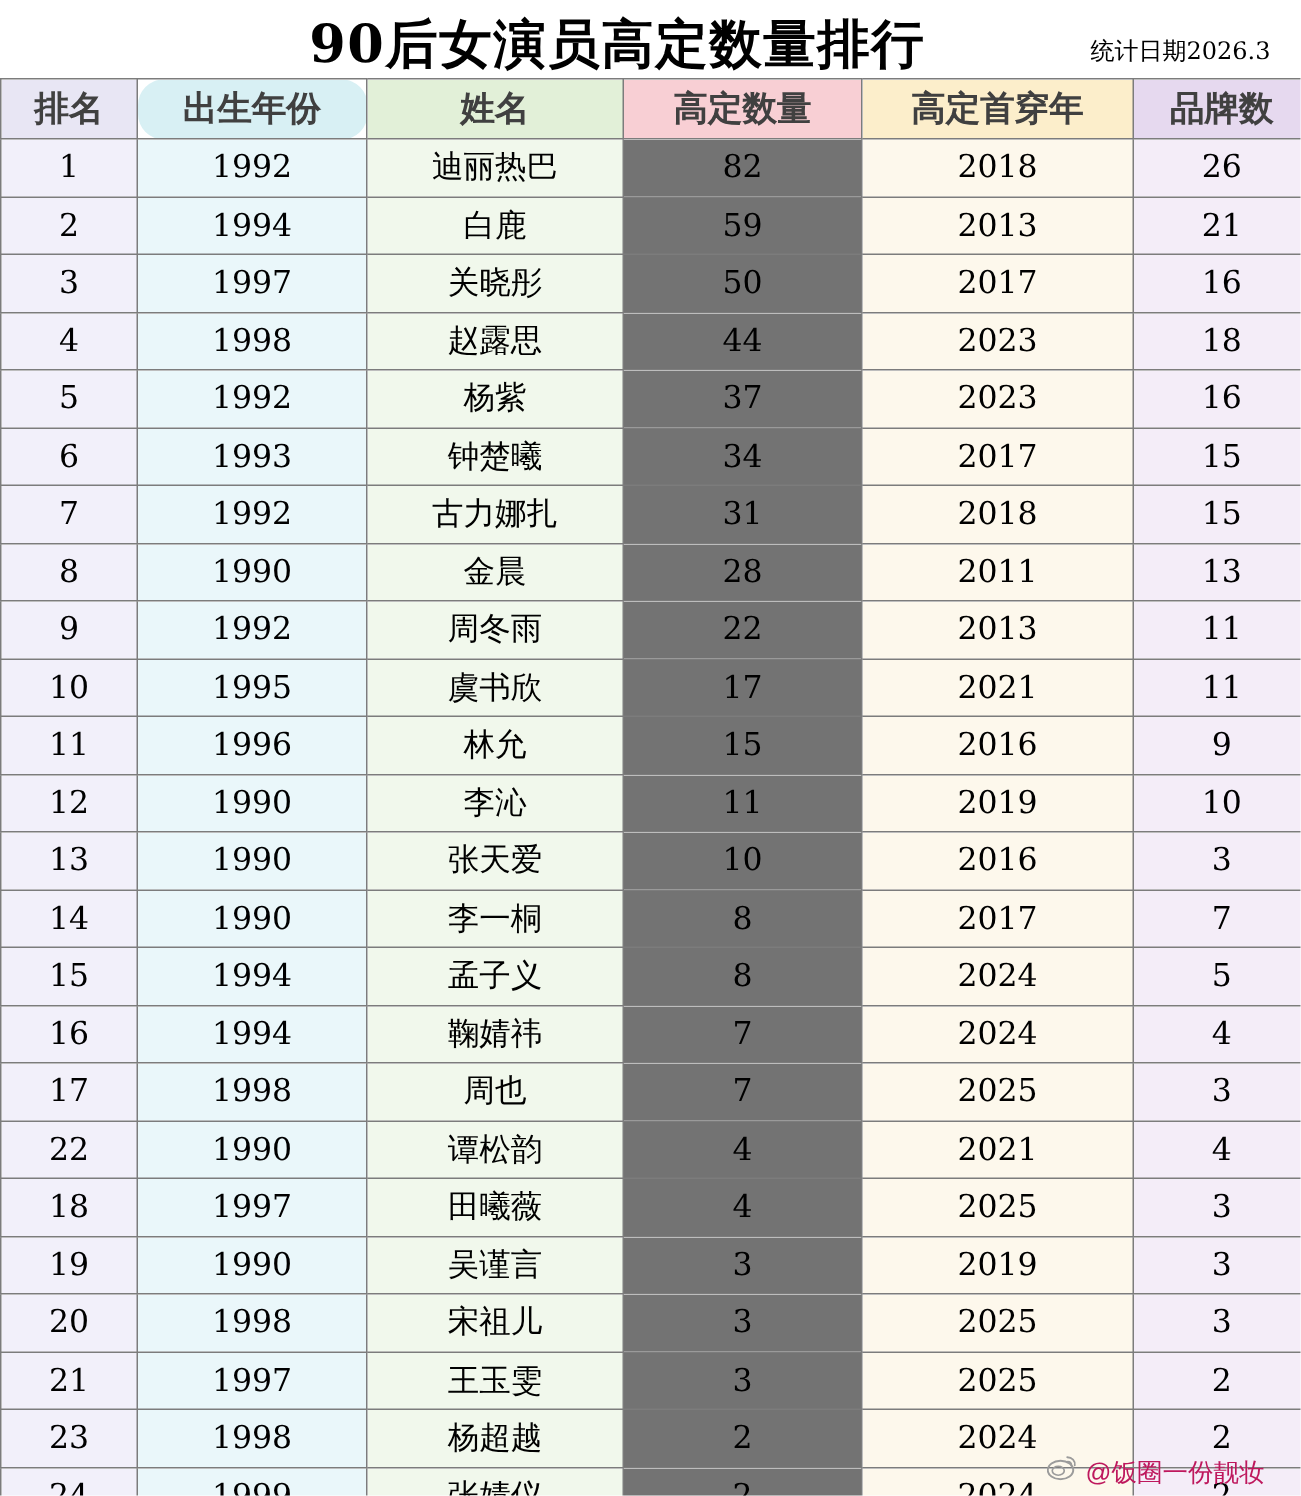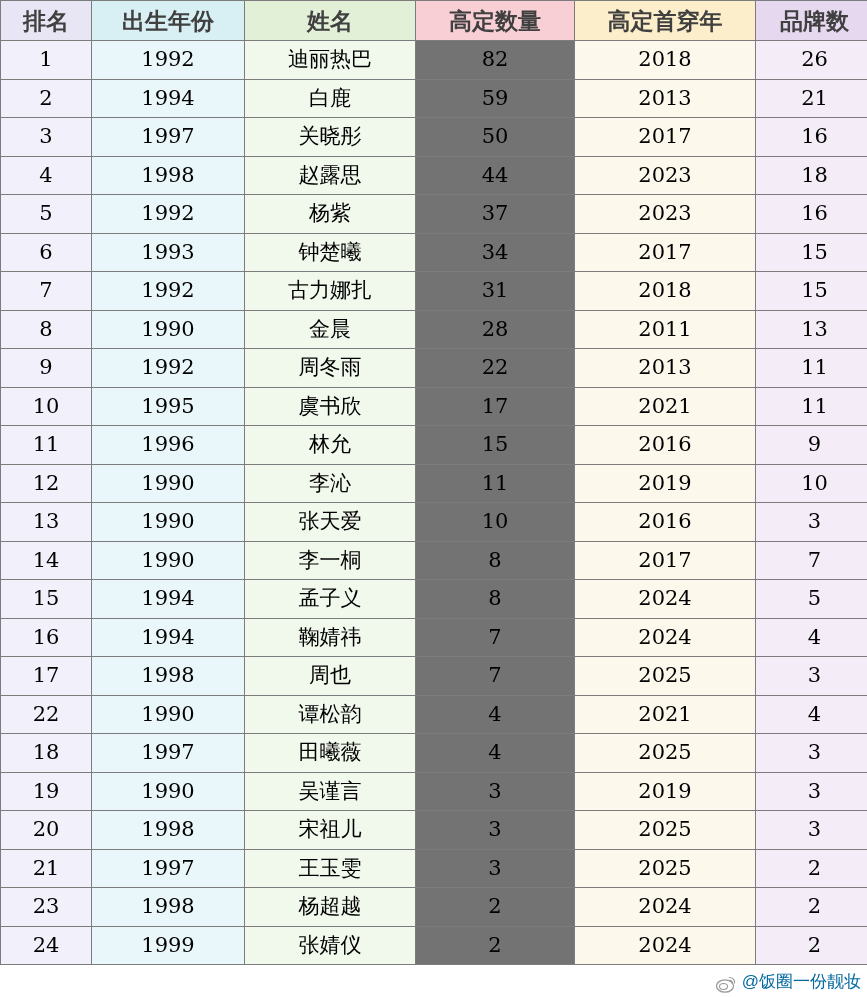--- a/index.html
+++ b/index.html
@@ -74,58 +74,62 @@
     color: #404040;
   }
   .col-rank   { width: 90px; }
   .col-year   { width: 152px; }
   .col-name   { width: 170px; }
   .col-count  { width: 158px; }
   .col-first  { width: 180px; }
   .col-brand  { width: 117px; }
 
   th.h-rank   { background: #e8e6f4; }
-  th.h-year   { background: #d8f0f4; }
+  th.h-year   { background: #d8f0f4; border-radius: 17px; }
   th.h-name   { background: #e2f0d8; }
   th.h-count  { background: #f8cfd4; }
   th.h-first  { background: #fceecb; }
   th.h-brand  { background: #e6d9ef; }
 
   td.c-rank   { background: #f2f0fa; }
   td.c-year   { background: #eaf7fa; margin-top: 13px; }
   td.c-name   { background: #f1f8ec; font-size: 22px; }
   td.c-count  { background: #737373; }
   td.c-first  { background: #fdf8ec; margin-top: 47px; }
   td.c-brand  { background: #f4edf8; }
 
   .watermark {
     position: absolute;
-    right: 6px;
+    right: 24px;
     bottom: 4px;
     display: flex;
-    align-items: flex-end;
+    align-items: flex-start;
     gap: 6px;
-    color: #0369a1;
+    color: #be185d;
     font-size: 17px;
     font-family: "Liberation Sans", sans-serif;
     pointer-events: none;
   }
   .wm-logo {
     width: 20px;
     height: 17px;
     position: relative;
     display: inline-block;
   }
   .wm-logo svg { display: block; }
 </style>
 </head>
 <body>
 
 <div class="sheet">
 
+  <div class="title-row">
+    <div class="title-main">90后女演员高定数量排行</div>
+    <div class="title-date">统计日期2026.3</div>
+  </div>
 
   <table class="grid">
     <thead>
       <tr>
         <th class="col-rank h-rank">排名</th>
         <th class="col-year h-year">出生年份</th>
         <th class="col-name h-name">姓名</th>
         <th class="col-count h-count">高定数量</th>
         <th class="col-first h-first">高定首穿年</th>
         <th class="col-brand h-brand">品牌数</th>

